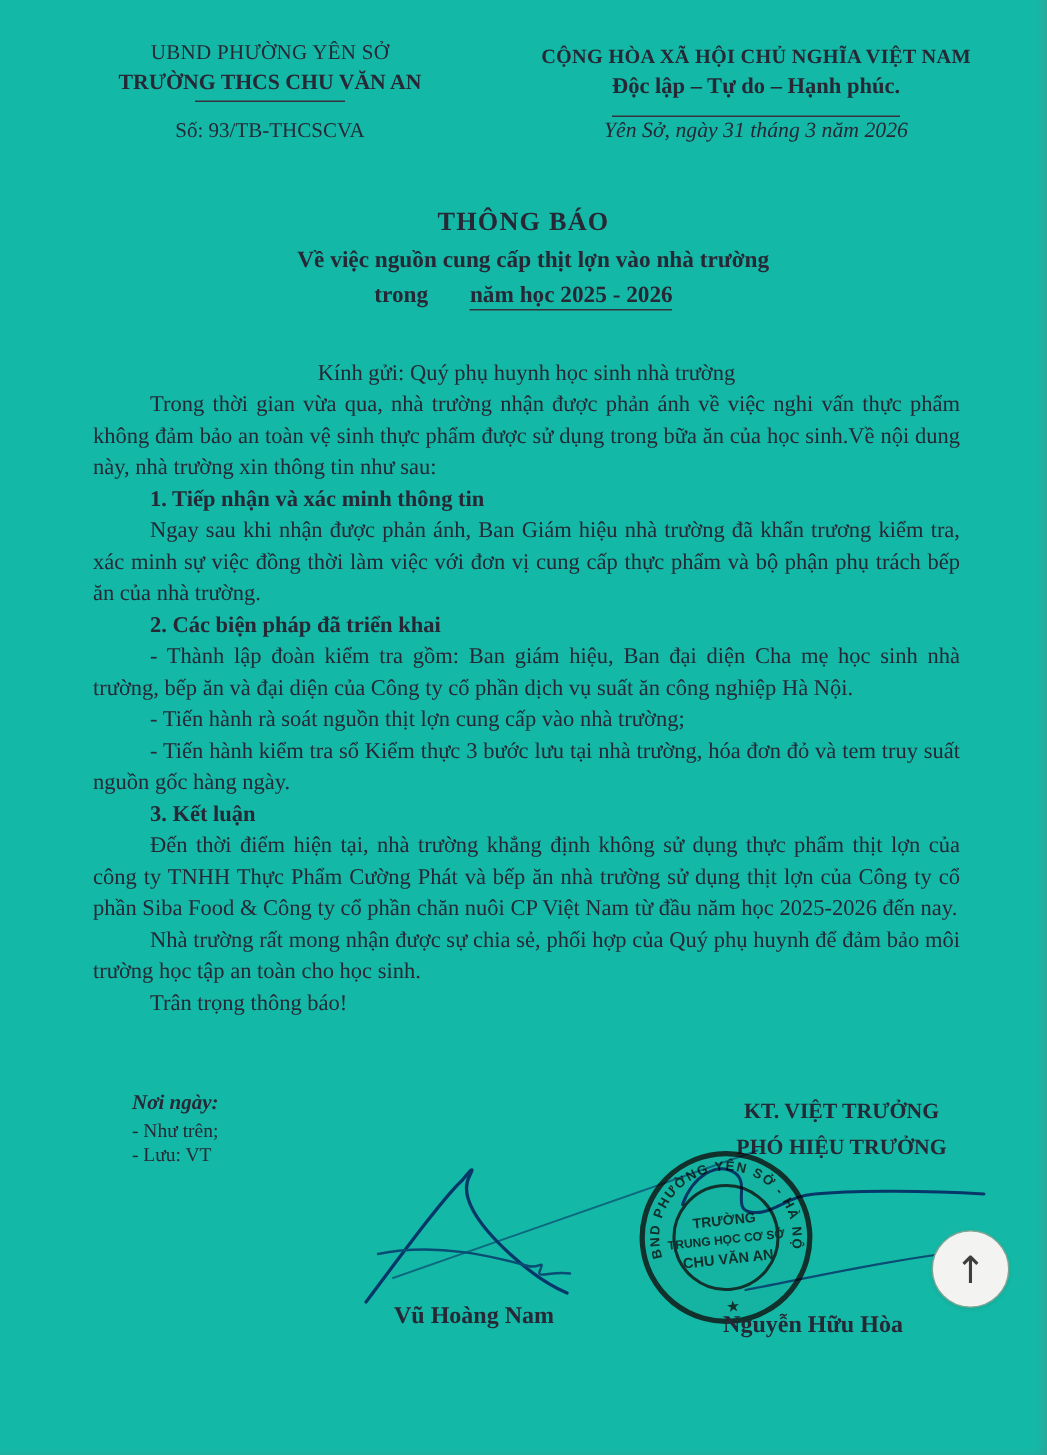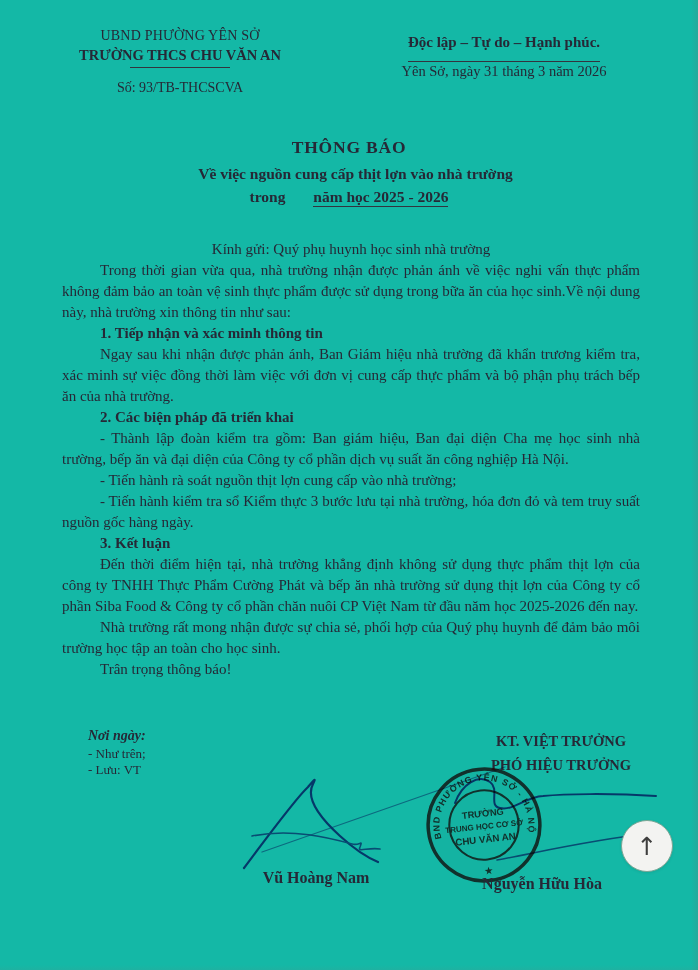--- a/index.html
+++ b/index.html
@@ -21,21 +21,21 @@
   .head-left{position:absolute;left:66px;top:28px;width:228px;text-align:center;}
   .head-left .hl1{font-size:14px;letter-spacing:.2px;}
   .head-left .hl2{font-size:14.5px;font-weight:bold;margin-top:3px;}
   .head-left .hl-rule{width:100px;height:0;border-bottom:1.4px solid #33343e;margin:3px auto 0;}
   .head-left .hl3{font-size:14px;margin-top:12px;}
 
   .head-right{position:absolute;left:336px;top:30px;width:336px;text-align:center;}
   .head-right .hr1{font-size:13.5px;font-weight:bold;letter-spacing:.2px;}
   .head-right .hr2{font-size:15px;font-weight:bold;margin-top:4px;}
   .head-right .hr2 .u{border-bottom:1.4px solid #33343e;padding-bottom:11px;}
-  .head-right .hr3{font-size:14.5px;margin-top:12px;}
+  .head-right .hr3{font-size:14.5px;font-style:italic;margin-top:12px;}
 
   
   .title-block{position:absolute;left:0;top:137px;width:698px;text-align:center;}
   .title-block .t1{font-size:17.5px;font-weight:bold;letter-spacing:.8px;}
   .title-block .t2{font-size:15.5px;font-weight:bold;margin-top:7px;padding-left:13px;}
   .title-block .t3{font-size:15.5px;font-weight:bold;margin-top:5px;}
   .title-block .t3 .u{border-bottom:1.4px solid #33343e;padding-bottom:1px;margin-left:24px;}
 
   
   .body-block{position:absolute;left:62px;top:239px;width:578px;
@@ -74,20 +74,21 @@
 <div class="page">
 
   <div class="head-left">
     <div class="hl1">UBND PHƯỜNG YÊN SỞ</div>
     <div class="hl2">TRƯỜNG THCS CHU VĂN AN</div>
     <div class="hl-rule"></div>
     <div class="hl3">Số: 93/TB-THCSCVA</div>
   </div>
 
   <div class="head-right">
+    <div class="hr1">CỘNG HÒA XÃ HỘI CHỦ NGHĨA VIỆT NAM</div>
     <div class="hr2"><span class="u">Độc lập – Tự do – Hạnh phúc.</span></div>
     <div class="hr3">Yên Sở, ngày 31 tháng 3 năm 2026</div>
   </div>
 
   <div class="title-block">
     <div class="t1">THÔNG BÁO</div>
     <div class="t2">Về việc nguồn cung cấp thịt lợn vào nhà trường</div>
     <div class="t3"><span>trong</span> <span class="u">năm học 2025 - 2026</span></div>
   </div>
 

